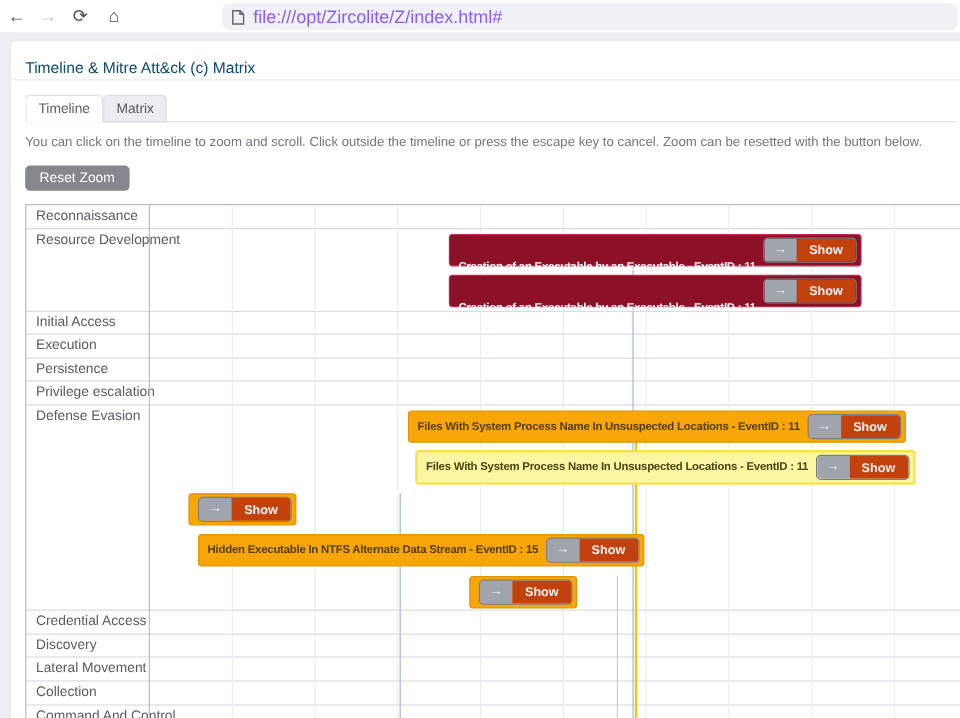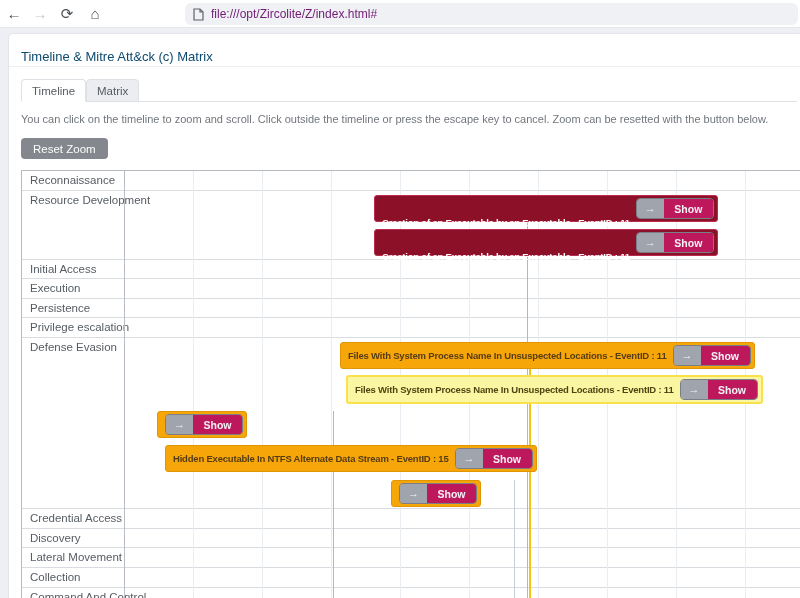--- a/index.html
+++ b/index.html
@@ -9,21 +9,21 @@
   
   .chrome { position:absolute; left:0; top:0; width:800px; height:28px;
     background:#ffffff; border-bottom:1px solid #e6e8eb; }
   .nav-ic { position:absolute; top:0; height:28px; line-height:28px; text-align:center;
     width:22px; font-size:15px; color:#4a4f55; cursor:pointer; }
   .nav-ic.dis { color:#c3c6ca; }
   .addr { position:absolute; left:185px; top:3px; right:2px; height:22px;
     background:#f0f1f4; border-radius:6px; display:flex; align-items:center;
     padding:0 8px; }
   .addr svg { flex:0 0 auto; margin-right:7px; }
-  .addr .url { font-size:12px; color:#701a75; white-space:nowrap; }
+  .addr .url { font-size:15px; color:#8b5cf6; white-space:nowrap; }
 
   
   .card { position:absolute; left:8px; top:33px; width:802px; height:575px;
     background:#ffffff; border:1px solid #e2e5e9; border-radius:5px 5px 0 0; }
   .card-header { position:absolute; left:0; top:0; width:100%; height:33px;
     border-bottom:1px solid #eceef1; }
   .card-title { position:absolute; left:12px; top:15px; font-size:13px;
     font-weight:normal; color:#0c4a6e; }
 
   .tabs { position:absolute; left:12px; top:45px; height:23px; display:flex; }
@@ -66,21 +66,21 @@
   .event.critical .ev-label { color:#ffffff;margin-top:28px; }
   .event.high { background:#f7a609; border:1px solid #e09503; }
   .event.high .ev-label { color:#553c13; }
   .event.selected { background:#fbf6a2; border:2px solid #f9e04d; height:29px; }
   .event.selected .ev-label { color:#4e4413; }
 
   .btn-group { display:inline-flex; height:21px; border:1px solid #7a7e86;
     border-radius:4px; overflow:hidden; flex:0 0 auto; }
   .btn-arrow { width:27px; background:#a0a4ad; color:#f2f3f5; border:none;
     font-size:11px; line-height:19px; cursor:pointer; font-family:inherit; }
-  .btn-show { width:49px; background:#be185d; color:#f2f3f5; border:none;
+  .btn-show { width:49px; background:#c2410c; color:#f2f3f5; border:none;
     font-size:10.5px; font-weight:bold; cursor:pointer; font-family:inherit; }
 </style>
 </head>
 <body>
 
 <div class="chrome">
   <span class="nav-ic" style="left:3px">←</span>
   <span class="nav-ic dis" style="left:29px">→</span>
   <span class="nav-ic" style="left:56px">⟳</span>
   <span class="nav-ic" style="left:84px">⌂</span>

